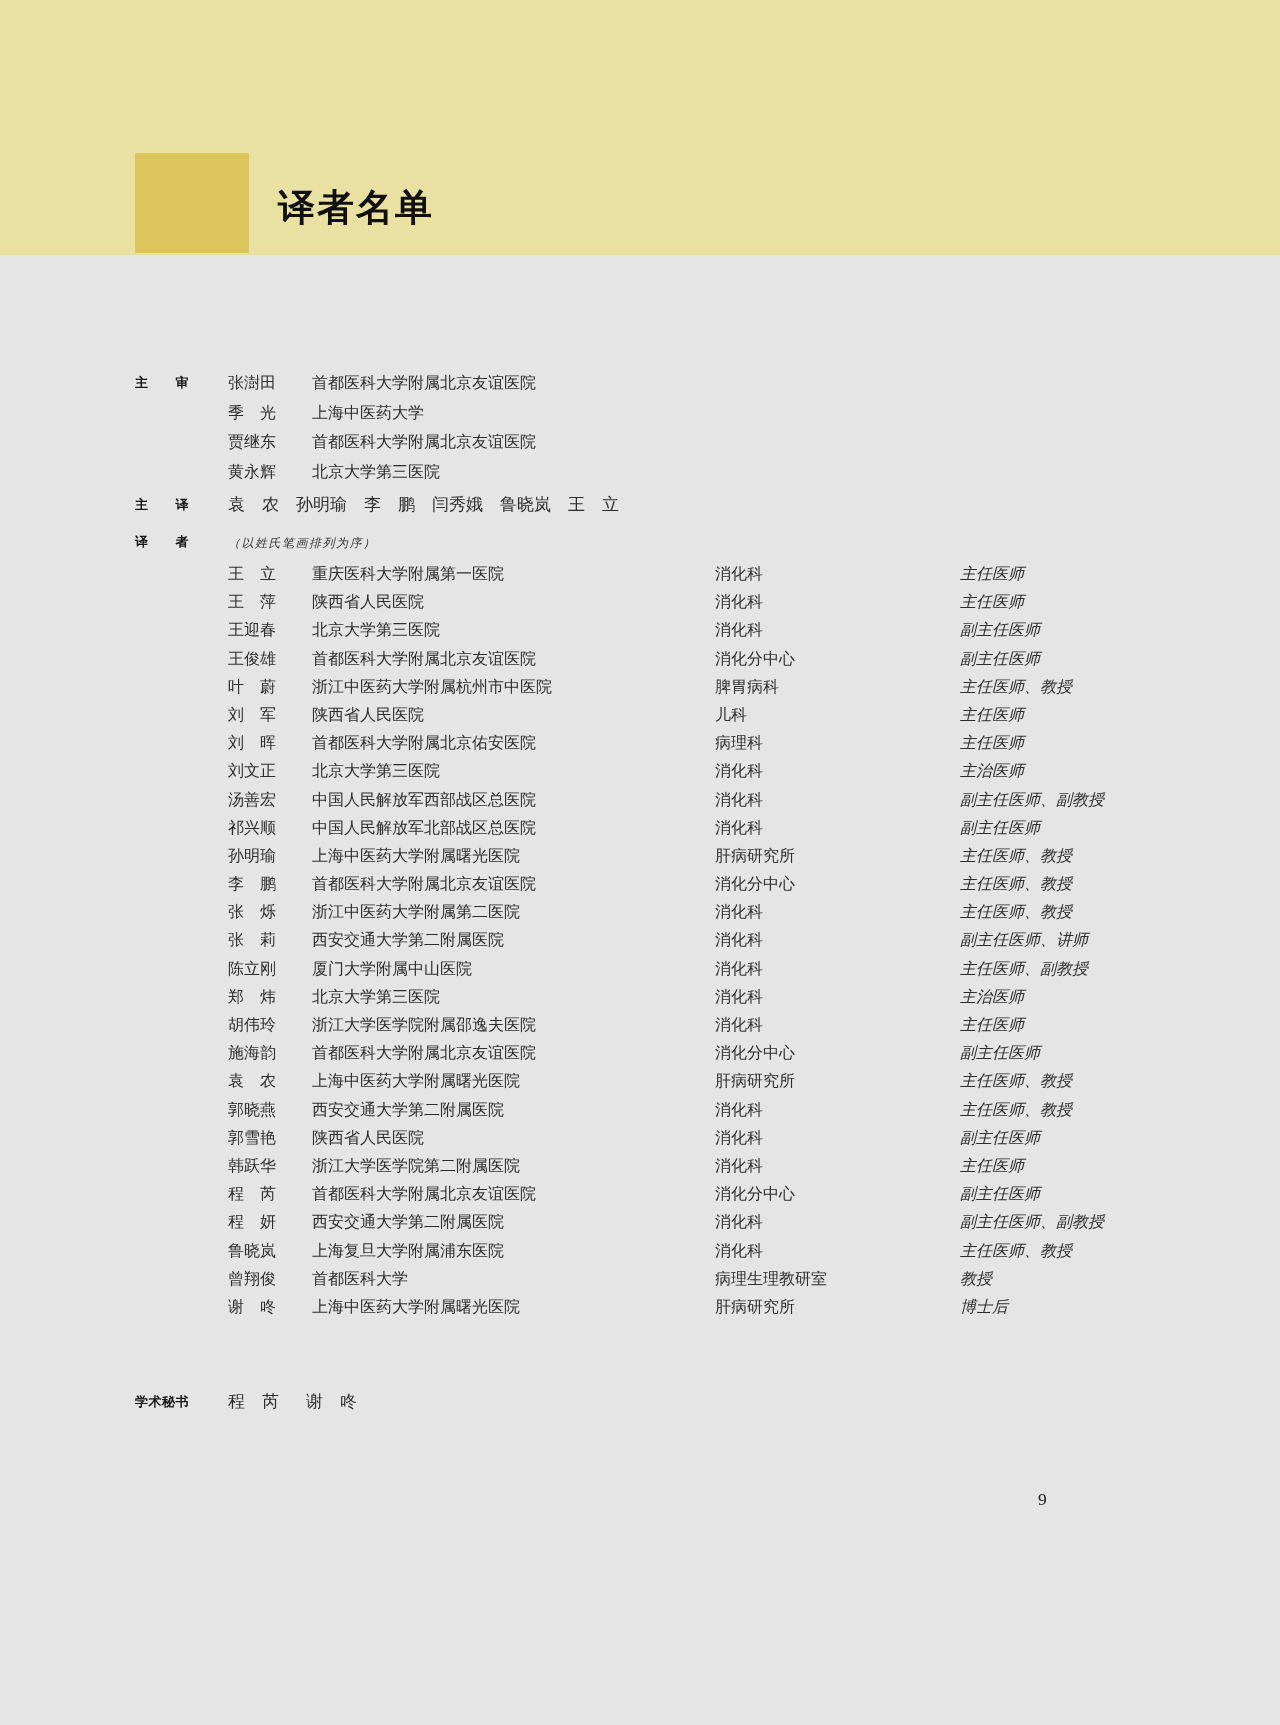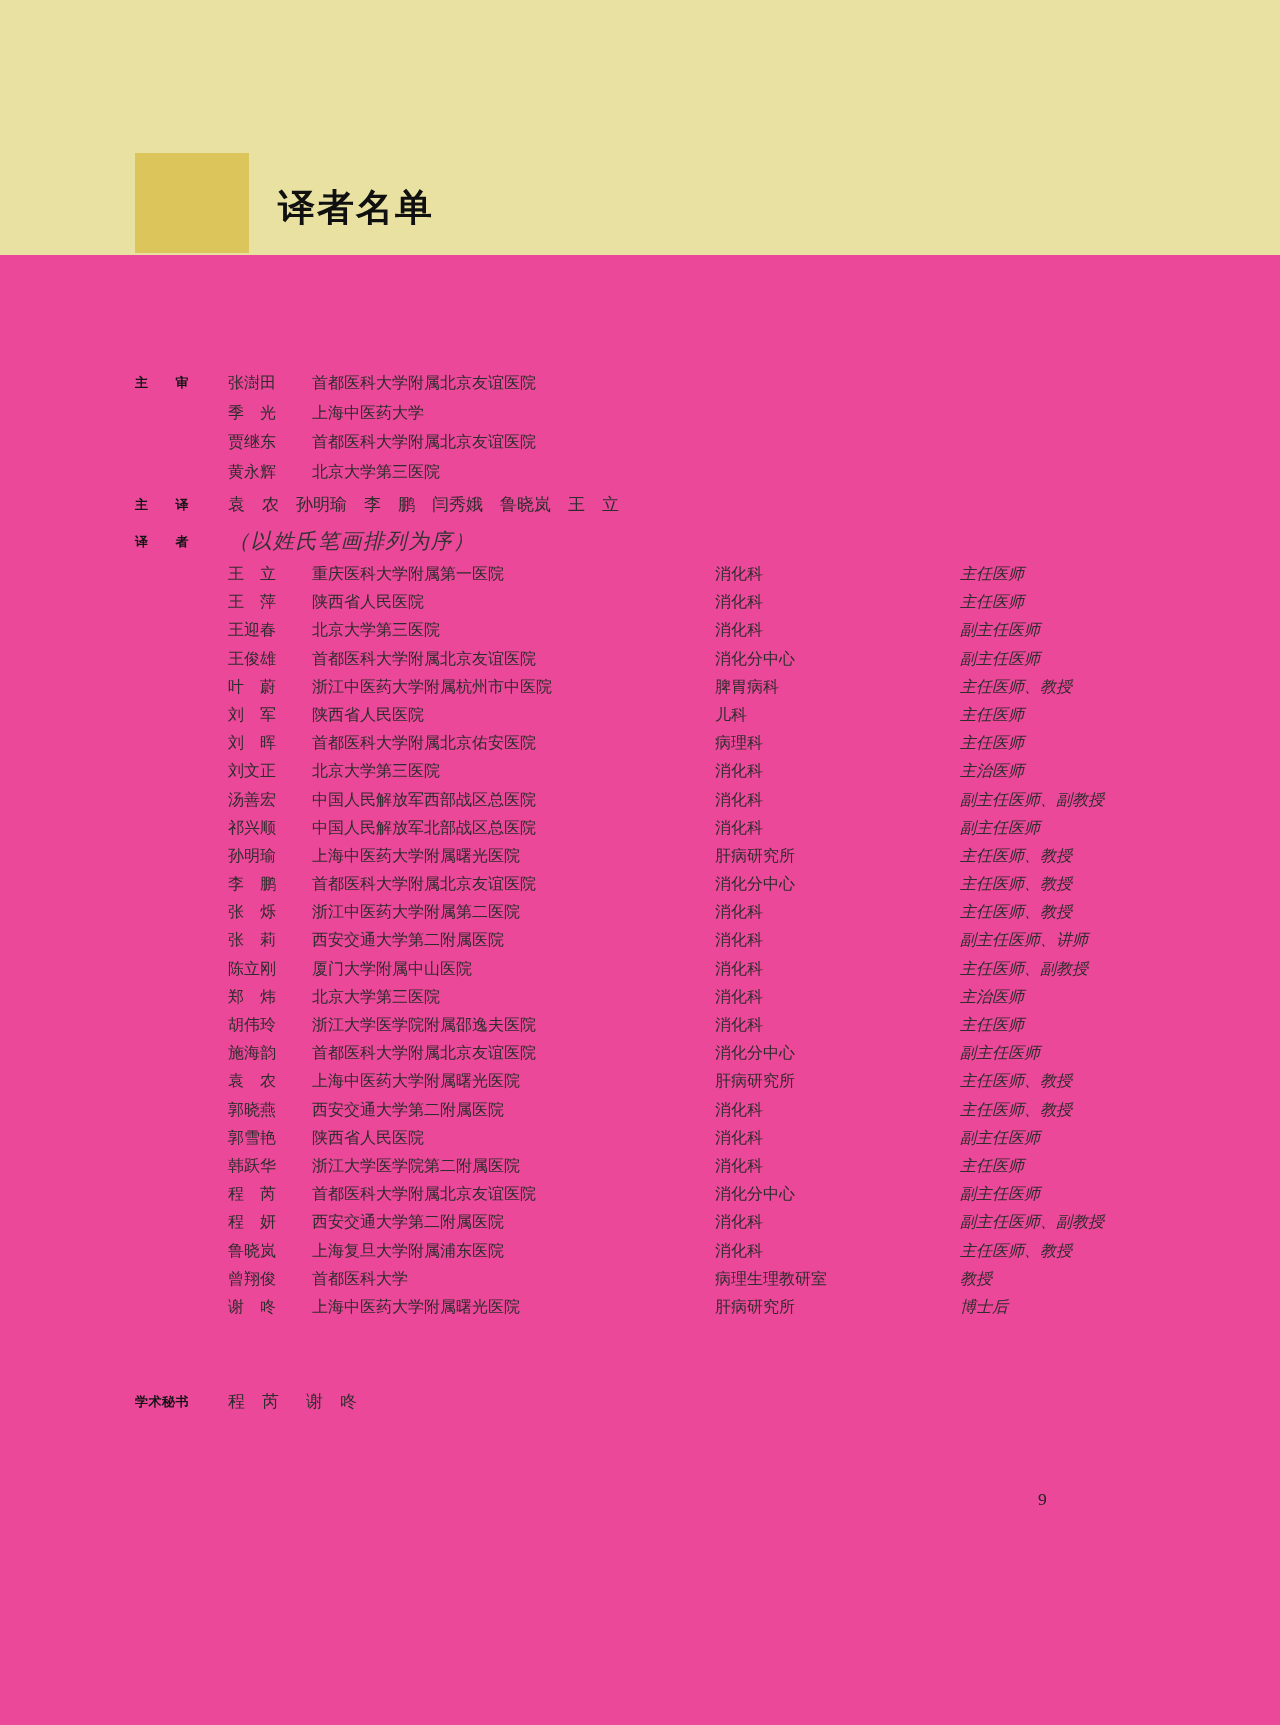--- a/index.html
+++ b/index.html
@@ -1,17 +1,17 @@
 <!DOCTYPE html>
 <html><head>
 <meta charset="utf-8">
 <style>
   html,body{margin:0;padding:0;background:#ffffff;}
   .page{
-    position:relative;width:1280px;height:1725px;background:#ec4899;overflow:hidden;
+    position:relative;width:1280px;height:1725px;background:#e5e5e5;overflow:hidden;
     font-family:"Liberation Serif","DejaVu Serif",serif;color:#2d2d2d;
   }
   
   .banner{position:absolute;left:0;top:0;width:1280px;height:255px;background:#e8e1a1;}
   .accent-square{position:absolute;left:135px;top:153px;width:114px;height:100px;background:#dcc65b;}
   .title{
     position:absolute;left:278px;top:189px;margin:0;
     font-family:"Liberation Sans","DejaVu Sans",sans-serif;font-weight:700;
     font-size:37px;line-height:1;letter-spacing:2px;color:#101010;
   }
@@ -25,21 +25,21 @@
   
   .reviewers{position:absolute;left:135px;top:368px;}
   .rev-row{height:29.5px;line-height:29.5px;white-space:nowrap;}
   .c-name{display:inline-block;width:69px;vertical-align:top;}
   .c-inst{display:inline-block;width:403px;vertical-align:top;margin-left:15px;}
   .c-dept{display:inline-block;width:245px;vertical-align:top;}
   .c-title{display:inline-block;vertical-align:top;font-style:italic;}
   
   .mt-name{display:inline-block;margin-right:17px;}
   
-  .note{font-style:italic;font-size:21px;letter-spacing:1.5px;color:#333;}
+  .note{font-style:italic;font-size:12px;letter-spacing:1.5px;color:#333;}
   
   .t-table{position:absolute;left:228px;top:560px;}
   .t-row{height:28.2px;line-height:28.2px;white-space:nowrap;}
   
   .sec-name{display:inline-block;margin-right:27px;}
   
   .page-number{position:absolute;left:1038px;top:1489px;font-size:17.5px;color:#222;}
 </style>
 </head>
 <body>

